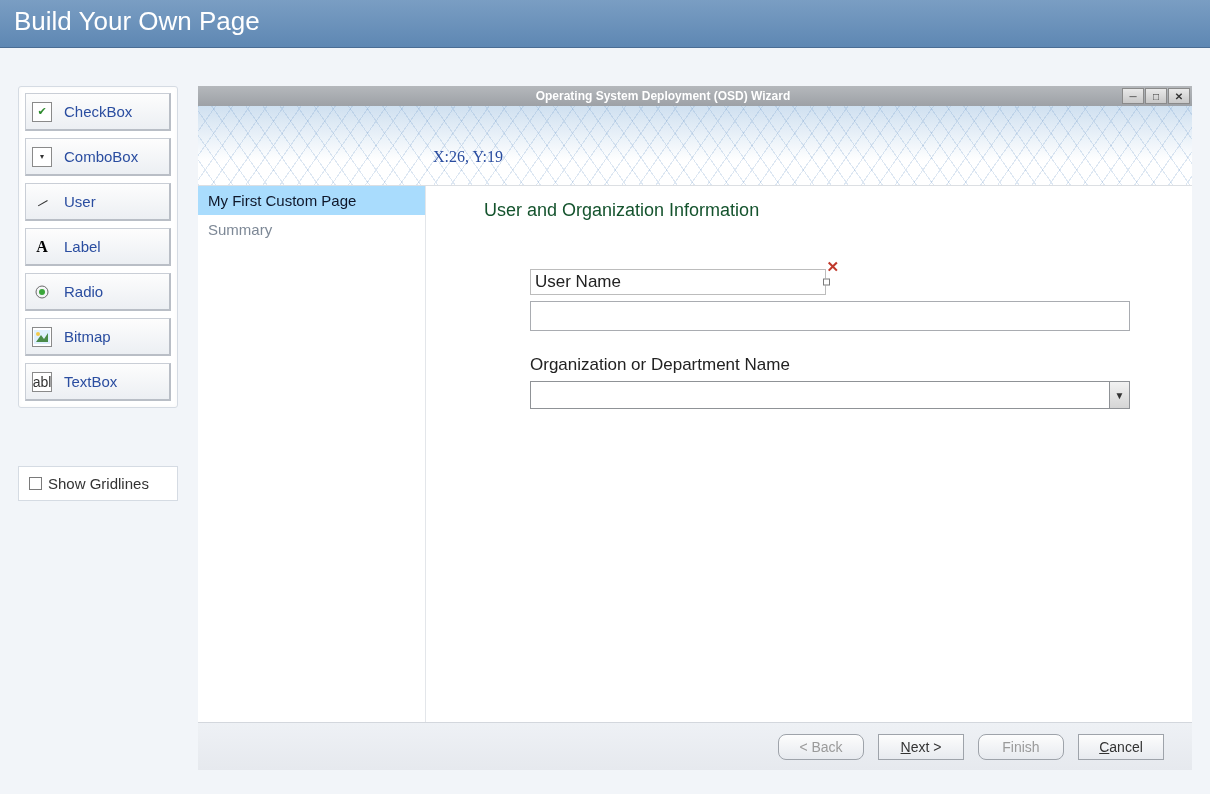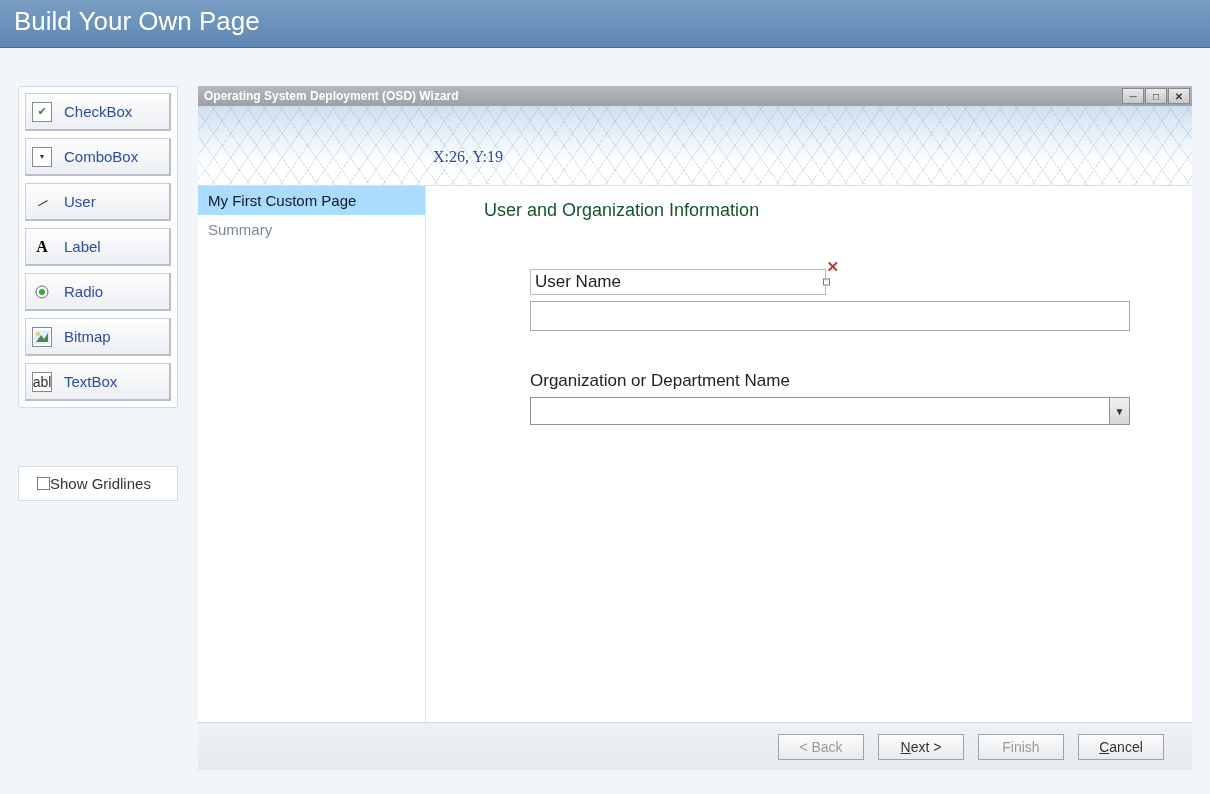--- a/index.html
+++ b/index.html
@@ -53,25 +53,26 @@
     width: 20px; height: 20px;
     display: flex; align-items: center; justify-content: center;
     font-family: "Segoe UI Symbol", sans-serif;
     color: #333;
   }
   .tool-icon.boxed { border: 1px solid #8a8a8a; background:#fff; font-size:11px; }
   .show-gridlines {
     margin-top: 58px;
     background: #fff;
     border: 1px solid #d5dbe3;
-    padding: 8px 18px;
+    padding: 8px 10px;
     font-size: 15px;
     color: #333;
     display: flex;
     align-items: center;
+    gap: 6px;
     width: 160px;
   }
   .checkbox-box {
     width: 13px; height: 13px;
     border: 1px solid #7a7a7a;
     background: #fff;
   }
   
   .wizard {
     width: 994px;
@@ -82,21 +83,21 @@
   .wizard-titlebar {
     height: 20px;
     background: linear-gradient(to bottom,#b5b8bc,#9da1a6);
     color: #fff;
     font-size: 12px;
     font-weight: bold;
     display: flex;
     align-items: center;
     padding: 0 2px 0 6px;
   }
-  .wizard-titlebar .title-text { flex: 1; }
+  .wizard-titlebar .title-text { flex: 1; text-align: center; }
   .win-btns { display:flex; gap:1px; }
   .win-btn {
     width: 22px; height: 16px;
     background: linear-gradient(to bottom,#e9e9e9,#c8c8c8);
     border: 1px solid #8a8a8a;
     font-size: 10px;
     display:flex; align-items:center; justify-content:center;
     color:#333;
     cursor:pointer;
   }
@@ -140,21 +141,21 @@
   .wizard-content {
     flex: 1;
     padding: 14px 40px 20px 58px;
     position: relative;
   }
   .content-heading {
     font-size: 18px;
     color: #14532d;
     margin-bottom: 48px;
   }
-  .field-block { margin-bottom: 40px; position: relative; }
+  .field-block { margin-bottom: 24px; position: relative; }
   .designer-label {
     display: inline-block;
     font-size: 17px;
     color: #222;
     border: 1px solid #bcbcbc;
     padding: 2px 4px;
     background: #fff;
     position: relative;
   }
   .designer-label .resize-handle {
@@ -217,20 +218,21 @@
     border: 1px solid #9ea3aa;
     font-size: 14px;
     color: #333;
     cursor: pointer;
     text-align: center;
     line-height: 22px;
   }
   .wiz-btn.disabled {
     color: #9a9a9a;
     cursor: default;
+    border-radius: 8px;
   }
   .underline-accel { text-decoration: underline; }
 </style>
 </head>
 <body>
 
 <div class="header">
   <span>Build Your Own Page</span>
 </div>
 

